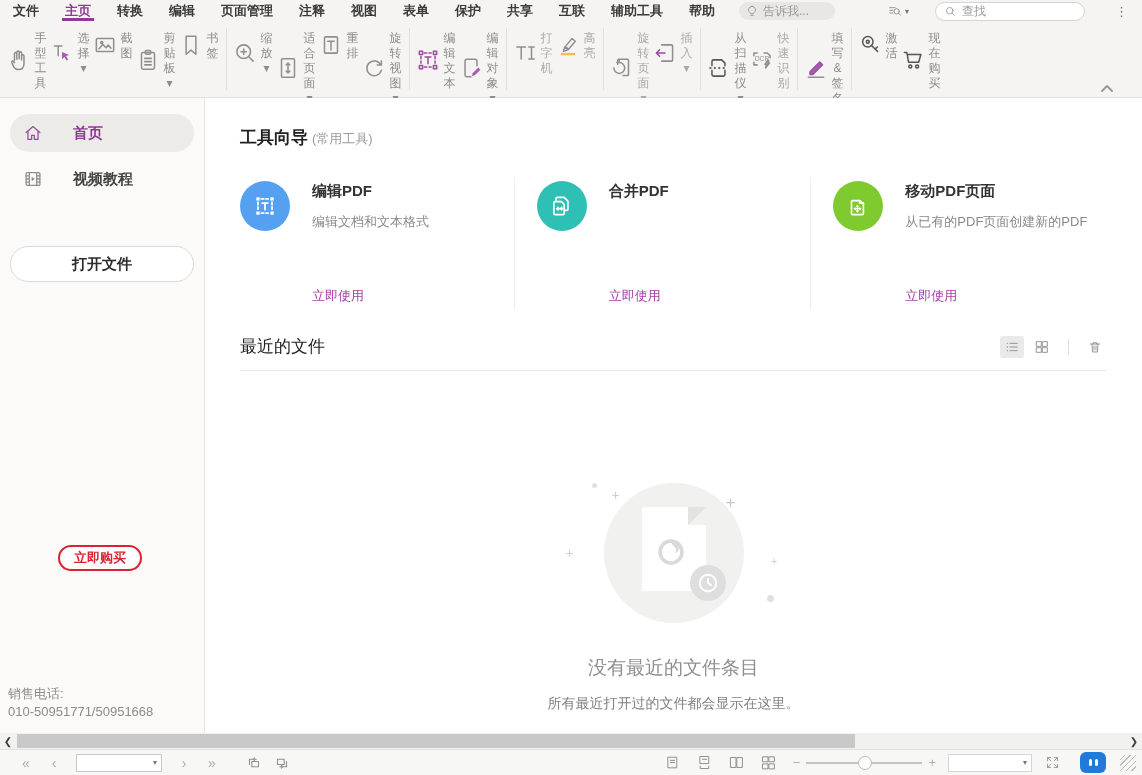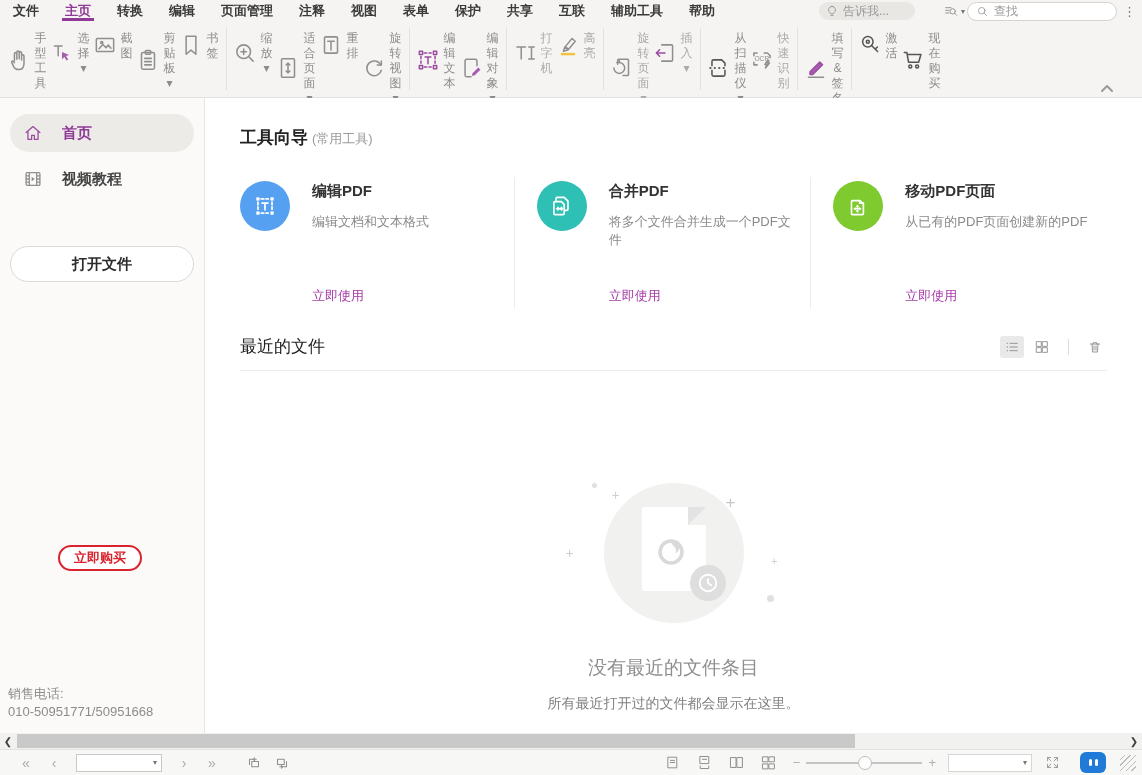--- a/index.html
+++ b/index.html
@@ -14,21 +14,21 @@
   .ic .p { stroke:#9b4ba0; }
   .ic .pf { fill:#a85cb0; stroke:none; }
   .ic .dk { stroke:#555; }
 
   
   .menubar{ position:absolute; top:0; left:0; right:0; height:22px; background:#f5f4f2;
     display:flex; align-items:center; font-size:13px; font-weight:700; color:#3a3a3a; }
   .menu-item{ padding:0 13px; height:22px; line-height:21px; cursor:default; position:relative; }
   .menu-item.active{ color:#8e3a96; }
   .menu-item.active::after{ content:""; position:absolute; left:10px; right:10px; bottom:1px; height:3px; background:#8e3a96; }
-  .menu-right{ margin-left:auto; display:flex; align-items:center; gap:2px; padding-right:2px; font-weight:400; }
+  .menu-right{ margin-left:auto; display:flex; align-items:center; gap:26px; padding-right:10px; font-weight:400; }
   .tellme{ display:flex; align-items:center; gap:4px; background:#e9e7e4; border-radius:10px;
     height:18px; padding:0 10px 0 6px; width:96px; }
   .tellme input{ border:none; background:transparent; outline:none; width:64px; font-size:12px; color:#9a9a9a;
     font-family:inherit; }
   .tellme input::placeholder{ color:#9a9a9a; }
   .searchmode{ display:flex; align-items:center; gap:2px; margin-left:26px; }
   .caret{ font-size:8px; color:#777; }
   .findbox{ display:flex; align-items:center; gap:5px; background:#fff; border:1px solid #d6d3d0;
     border-radius:10px; height:19px; padding:0 8px; width:150px; }
   .findbox input{ border:none; outline:none; width:100px; font-size:12px; color:#888; font-family:inherit; background:transparent;}
@@ -44,21 +44,21 @@
   .tb-btn.dim .tb-label{ color:#aaa; }
   .tb-sep{ width:1px; background:#e3e1de; height:62px; margin:2px 5px 0 5px; }
   .tb-collapse{ position:absolute; right:28px; bottom:4px; }
 
   
   .content{ position:absolute; top:98px; left:0; right:0; bottom:42px; display:flex; }
   .sidebar{ width:205px; background:#fbfaf9; border-right:1px solid #e8e6e3; position:relative; flex:none; }
   .main{ flex:1; background:#fff; padding:28px 35px 0 35px; position:relative; overflow:hidden; }
 
   
-  .side-item{ height:38px; margin:0 10px; display:flex; align-items:center; gap:18px; padding-left:12px;
+  .side-item{ height:38px; margin:0 10px; display:flex; align-items:center; gap:29px; padding-left:12px;
     border-radius:19px; font-size:15px; font-weight:700; color:#444; cursor:default; }
   .side-item.first{ margin-top:16px; }
   .side-item.active{ background:#edebe8; color:#8e3a96; }
   .side-item + .side-item{ margin-top:8px;font-family:Liberation Mono, monospace; }
   .open-file-btn{ margin:48px 10px 0 10px; height:36px; border:1px solid #dcdad7; border-radius:18px;
     background:#fff; display:flex; align-items:center; justify-content:center;
     font-size:15px; font-weight:700; color:#2b2b2b; cursor:default; }
   .buy-btn{ position:absolute; left:58px; top:447px; height:26px; padding:0 14px; border:2px solid #d9232e;
     border-radius:14px; color:#d9232e; font-size:13px; font-weight:700; display:flex; align-items:center; background:#fff; }
   .contact{ position:absolute; left:8px; bottom:12px; font-size:13px; line-height:18px; color:#8c8c8c; }
@@ -482,21 +482,20 @@
       <div class="card">
         <div class="card-ico" style="background: rgb(46, 192, 180);">
           <svg width="26" height="26" viewBox="0 0 24 24" fill="none" stroke="#fff" stroke-width="1.5" stroke-linecap="round" stroke-linejoin="round">
             <path d="M6.5 7V5a1 1 0 011-1H14l3.5 3.5V15a1 1 0 01-1 1h-2"></path>
             <path d="M4.5 9a1 1 0 011-1h6L14 10.5V19a1 1 0 01-1 1H5.5a1 1 0 01-1-1z"></path>
             <path d="M7 14.5h2M8.2 13.3l1.2 1.2-1.2 1.2M12.5 14.5h-1.5M11.7 13.3l-1.2 1.2 1.2 1.2"></path>
           </svg>
         </div>
         <div class="card-body">
           <div class="card-title">合并PDF</div>
-          <div class="card-desc">将多个文件合并生成一个PDF文件</div>
           <div class="card-cta">立即使用</div>
         </div>
       </div>
 
       <div class="card">
         <div class="card-ico" style="background: rgb(127, 203, 47);">
           <svg width="26" height="26" viewBox="0 0 24 24" fill="none" stroke="#fff" stroke-width="1.5" stroke-linecap="round" stroke-linejoin="round">
             <path d="M6 8a1 1 0 011-1h6.5L17 9.5V19a1 1 0 01-1 1H7a1 1 0 01-1-1z"></path>
             <path d="M13.5 7v2.5H17"></path>
             <path d="M11.5 12.2v4.6M9.2 14.5h4.6M11.5 11.5l.8 1h-1.6zM11.5 17.5l.8-1h-1.6zM8.5 14.5l1-.8v1.6zM14.5 14.5l-1-.8v1.6z" stroke-width="1.1"></path>

